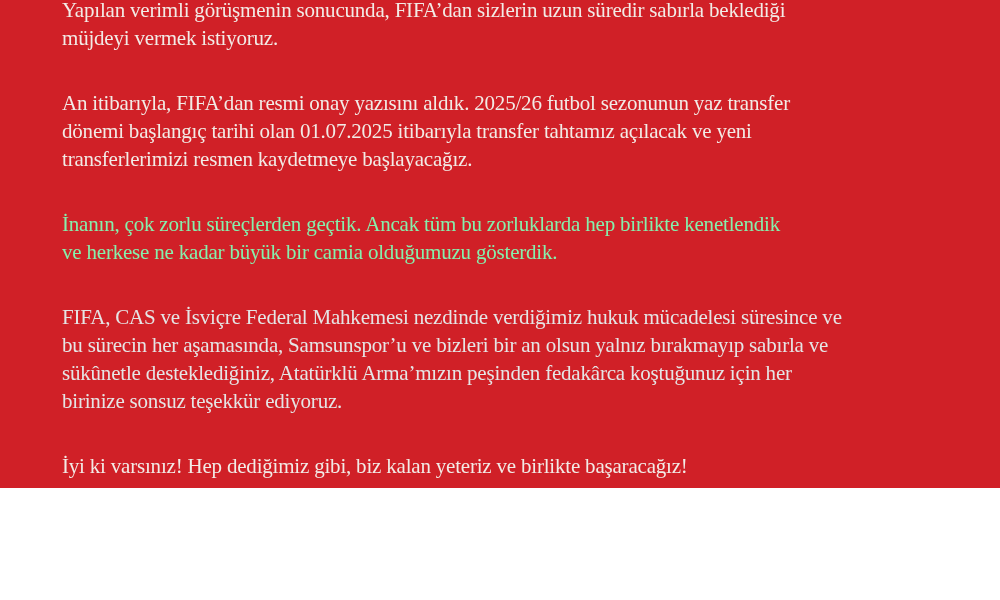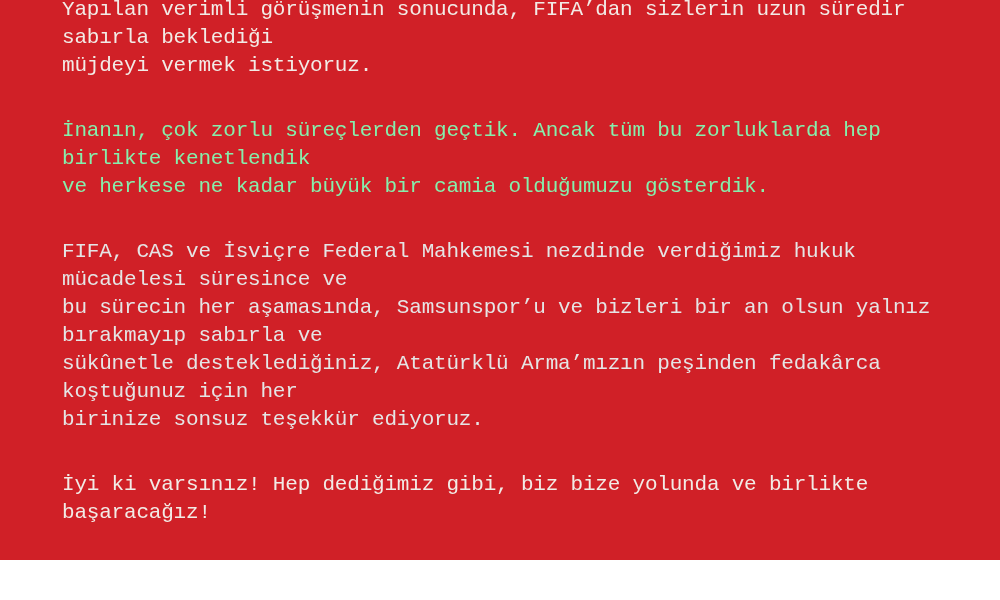--- a/index.html
+++ b/index.html
@@ -5,24 +5,24 @@
   html, body {
     margin: 0;
     padding: 0;
     width: 1000px;
     height: 600px;
     overflow: hidden;
   }
   .card {
     position: relative;
     width: 1000px;
-    height: 560px;
+    height: 488px;
     background: #d02027;
     overflow: hidden;
-    font-family: Liberation Mono, monospace;
+    font-family: Liberation Serif, serif;
   }
   .text-block {
     position: absolute;
     top: 0;
     left: 62px;
     right: 40px;
   }
   .text-block p {
     margin: 0 0 37px 0;
     font-size: 21px;
@@ -36,21 +36,24 @@
     margin-top: -4px; 
   }
 </style>
 </head>
 <body>
 
 <div class="card" style="background: rgb(208, 32, 39);">
   <div class="text-block">
     <p style="color: rgb(242, 235, 230);">Yapılan verimli görüşmenin sonucunda, FIFA’dan sizlerin uzun süredir sabırla beklediği
 müjdeyi vermek istiyoruz.</p>
+    <p style="color: rgb(242, 235, 230);">An itibarıyla, FIFA’dan resmi onay yazısını aldık. 2025/26 futbol sezonunun yaz transfer
+dönemi başlangıç tarihi olan 01.07.2025 itibarıyla transfer tahtamız açılacak ve yeni
+transferlerimizi resmen kaydetmeye başlayacağız.</p>
     <p style="color: #86efac;">İnanın, çok zorlu süreçlerden geçtik. Ancak tüm bu zorluklarda hep birlikte kenetlendik
 ve herkese ne kadar büyük bir camia olduğumuzu gösterdik.</p>
     <p style="color: #e5e5e5;">FIFA, CAS ve İsviçre Federal Mahkemesi nezdinde verdiğimiz hukuk mücadelesi süresince ve
 bu sürecin her aşamasında, Samsunspor’u ve bizleri bir an olsun yalnız bırakmayıp sabırla ve
 sükûnetle desteklediğiniz, Atatürklü Arma’mızın peşinden fedakârca koştuğunuz için her
 birinize sonsuz teşekkür ediyoruz.</p>
-    <p style="color: rgb(242, 235, 230);">İyi ki varsınız! Hep dediğimiz gibi, biz bize yolunda ve birlikte başaracağız!</p>
+    <p style="color: rgb(242, 235, 230);">İyi ki varsınız! Hep dediğimiz gibi, biz kalan yeteriz ve birlikte başaracağız!</p>
   </div>
 </div>
 
 </body></html>

